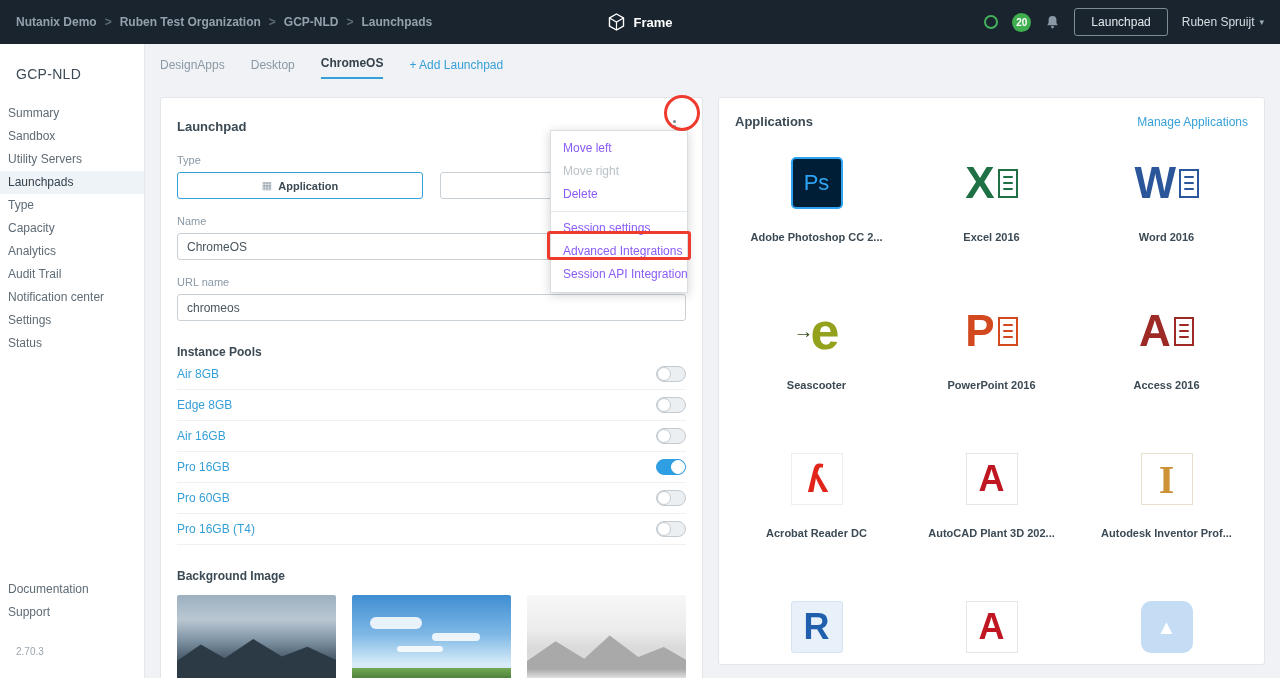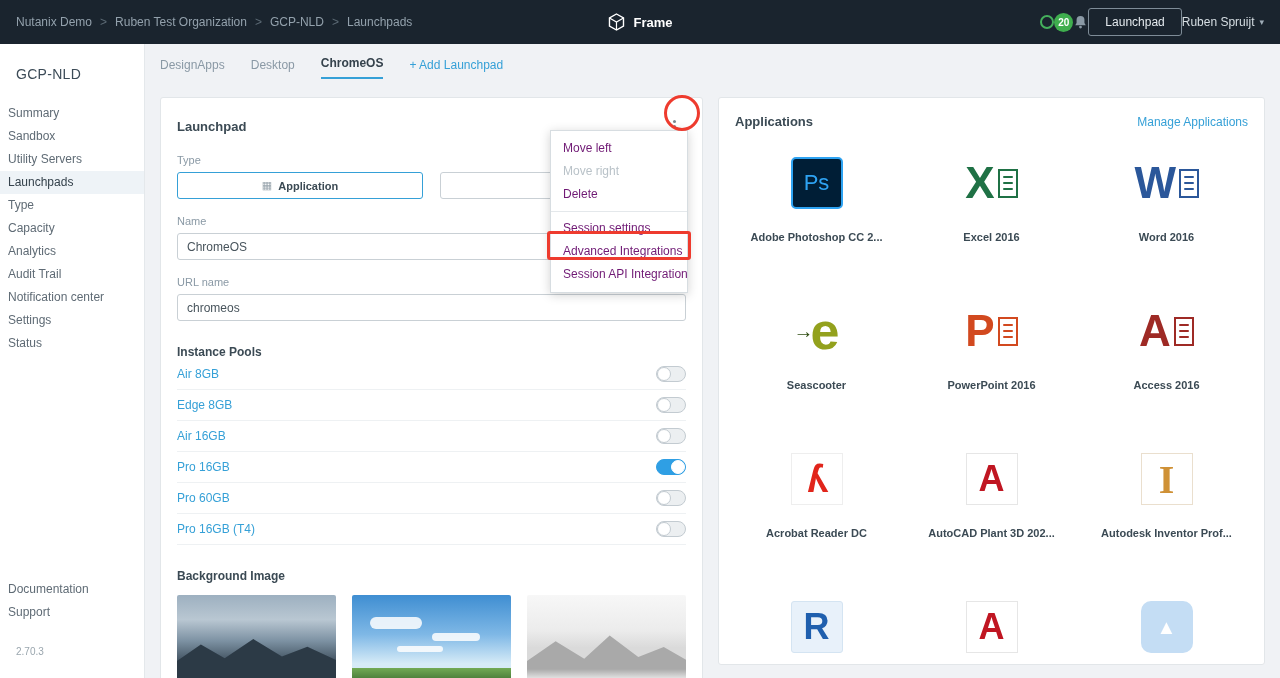--- a/index.html
+++ b/index.html
@@ -1,24 +1,24 @@
 <!DOCTYPE html>
 <html><head>
 <meta charset="utf-8">
 <style>
   * { margin:0; padding:0; box-sizing:border-box; }
   html,body { width:1280px; height:678px; overflow:hidden; font-family:"Liberation Sans", sans-serif; background:#f0f2f5; position:relative; }
 
   
   .topbar { position:absolute; left:0; top:0; width:1280px; height:44px; background:#1a242e; display:flex; align-items:center; padding:0 16px; z-index:20; }
-  .crumbs { display:flex; align-items:center; font-size:12px; color:#93a1ac; }
+  .crumbs { display:flex; align-items:center; font-size:12px; color:#93a1ac;font-weight:bold; }
   .crumbs .sep { margin:0 8px; color:#5c6a75; }
   .crumb { cursor:pointer; }
   .brand { position:absolute; left:50%; transform:translateX(-50%); display:flex; align-items:center; gap:8px; color:#fff; font-size:13px; font-weight:600; }
-  .topbar-right { position:absolute; right:16px; display:flex; align-items:center; }
+  .topbar-right { position:absolute; right:16px; display:flex; align-items:center; gap:14px; }
   .ring { width:14px; height:14px; border:2px solid #45b05c; border-radius:50%; }
   .count-badge { min-width:19px; height:19px; border-radius:50%; background:#3fae4e; color:#fff; font-size:10px; font-weight:700; display:flex; align-items:center; justify-content:center; }
   .bell { color:#8a99a5; display:flex; }
   .top-btn { border:1px solid #7e8c97; border-radius:3px; padding:6px 16px; color:#e4eaee; font-size:12px; background:transparent; cursor:pointer; }
   .user { color:#d6dee3; font-size:12px; display:flex; align-items:center; gap:5px; cursor:pointer; }
   .caret { font-size:9px; color:#9fadb8; }
 
   
   .sidebar { position:absolute; left:0; top:44px; width:145px; height:634px; background:#fff; border-right:1px solid #e4e8eb; z-index:10; }
   .side-title { padding:22px 16px 20px; font-size:14px; color:#3c4b57; letter-spacing:.3px; }
@@ -65,21 +65,21 @@
   .thumb-1::before { content:""; position:absolute; inset:auto 0 0 0; height:55px; background:#2c3a46; clip-path:polygon(0 60%,15% 30%,30% 55%,48% 20%,66% 52%,82% 34%,100% 58%,100% 100%,0 100%); }
   .thumb-2 { background:linear-gradient(180deg,#3f8ed2 0%,#7fb8e6 45%,#d6ebf7 78%); }
   .thumb-2::after { content:""; position:absolute; inset:auto 0 0 0; height:15px; background:linear-gradient(180deg,#72aa55,#3e6e30); }
   .thumb-2::before { content:""; position:absolute; left:18px; top:22px; width:52px; height:12px; background:#fff; border-radius:8px; box-shadow:60px 14px 0 -2px #fff, 24px 26px 0 -3px #fff; opacity:.85; }
   .thumb-3 { background:linear-gradient(180deg,#f7f7f7 0%,#ececec 40%,#dadada 60%); }
   .thumb-3::before { content:""; position:absolute; inset:auto 0 0 0; height:58px; background:#a9a9a9; clip-path:polygon(0 62%,18% 28%,36% 58%,52% 18%,70% 55%,86% 38%,100% 60%,100% 100%,0 100%); }
   .thumb-3::after { content:""; position:absolute; inset:auto 0 0 0; height:14px; background:linear-gradient(0deg,#ffffff,rgba(255,255,255,0)); }
 
   
   .menu { position:absolute; left:550px; top:130px; width:138px; background:#fff; border:1px solid #d7dde1; box-shadow:0 2px 10px rgba(0,0,0,.18); padding:6px 0; z-index:50; }
-  .menu-item { height:23px; line-height:23px; padding:0 12px; font-size:12px; color:#701a75; cursor:pointer; white-space:nowrap; }
+  .menu-item { height:23px; line-height:23px; padding:0 12px; font-size:12px; color:#8b5cf6; cursor:pointer; white-space:nowrap; }
   .menu-item.disabled { color:#b9c2c8; cursor:default; }
   .menu-divider { border-top:1px solid #e4e8eb; margin:5px 0; }
 
   
   .anno { position:absolute; border:3px solid #ee3b2e; pointer-events:none; z-index:60; }
   .anno-circle { left:664px; top:95px; width:36px; height:36px; border-radius:50%; }
   .anno-rect { left:547px; top:231px; width:144px; height:29px; border-radius:3px; }
 
   
   .apps-head { display:flex; justify-content:space-between; align-items:center; padding:16px; }

